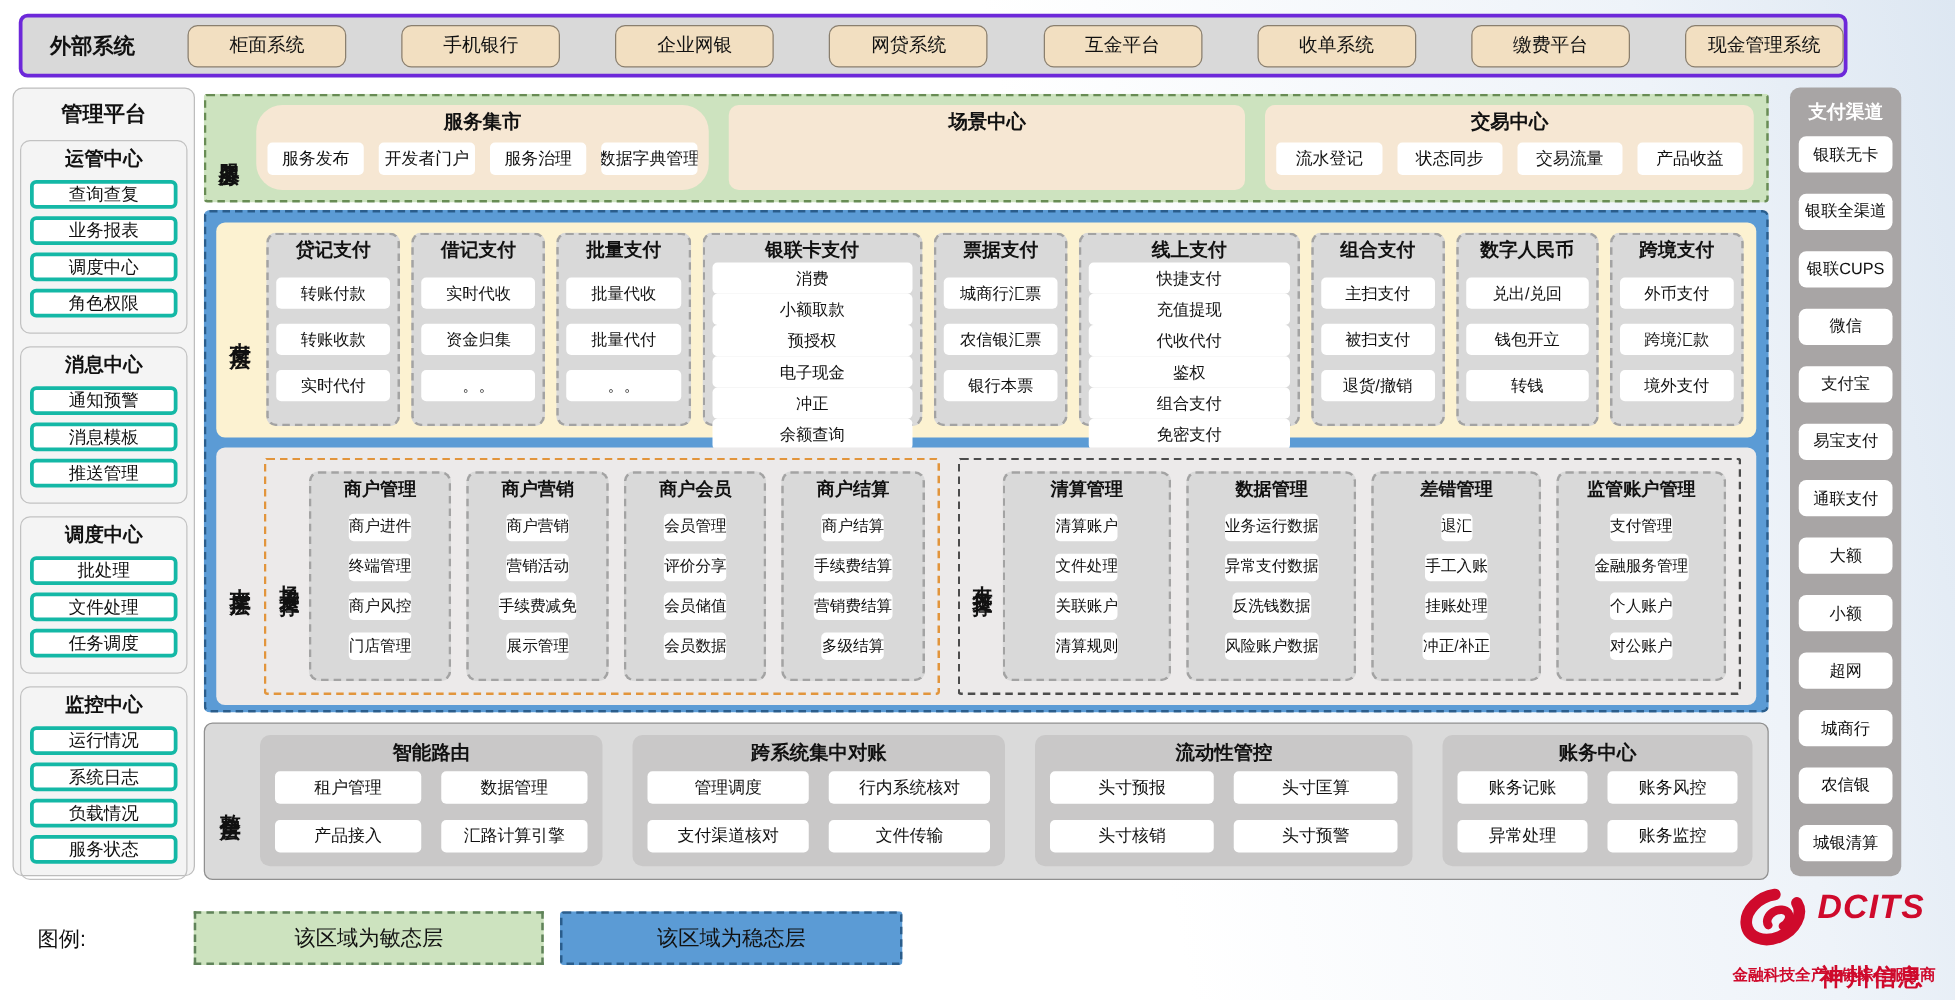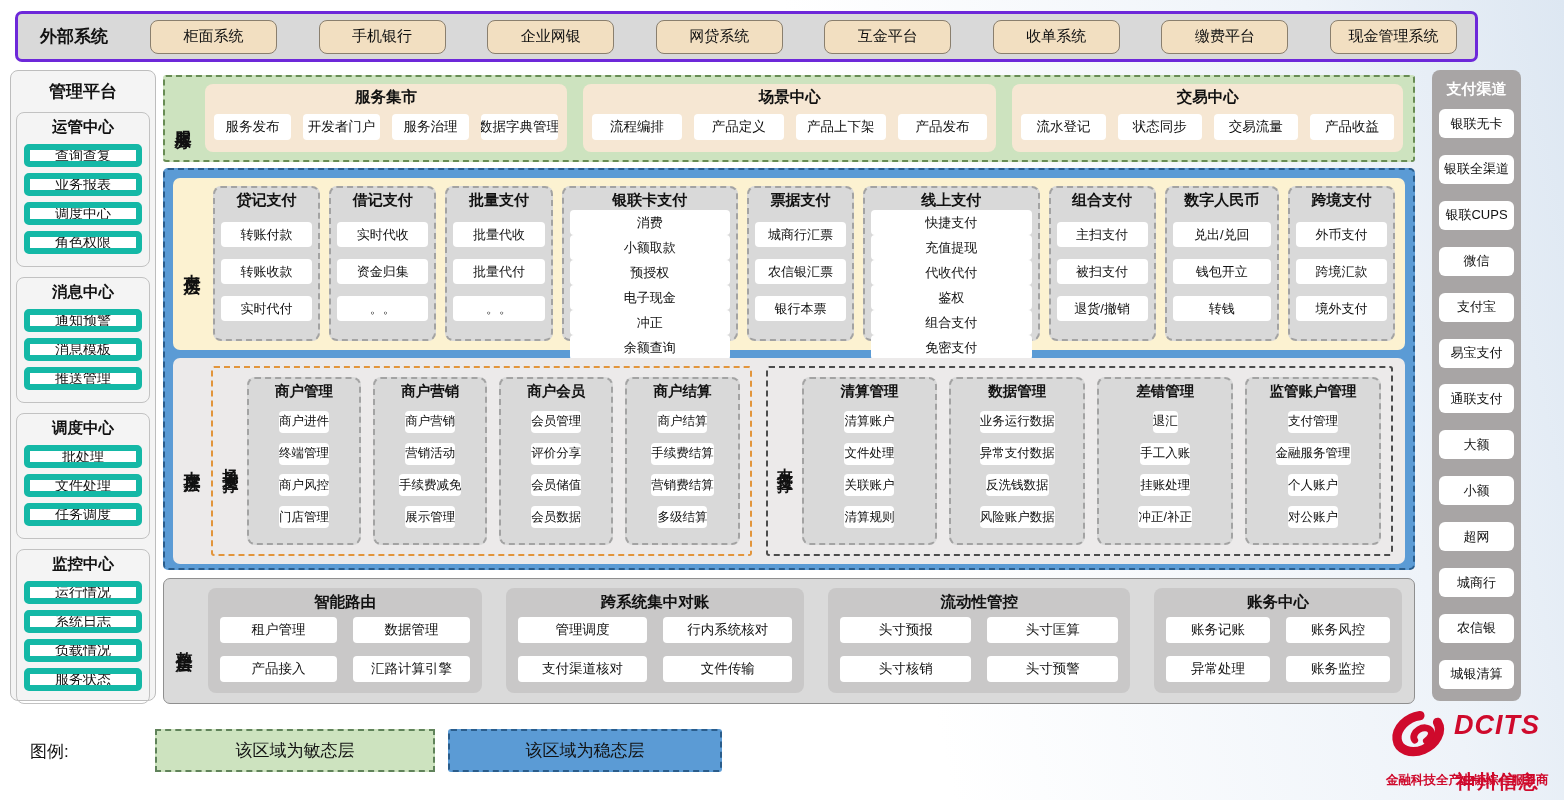--- a/index.html
+++ b/index.html
@@ -16,31 +16,31 @@
   .chip{display:flex;align-items:center;justify-content:center;background:#fff;
         border-radius:5px;white-space:nowrap;overflow:hidden;}
   .vlabel{writing-mode:vertical-rl;text-orientation:upright;font-weight:bold;
           display:flex;align-items:center;justify-content:center;letter-spacing:3px;}
 
   
   #ext-bar{position:absolute;left:15px;top:11px;width:1463px;height:51px;
            background:#d9d9d9;border:3px solid #6d28d9;border-radius:7px;
            display:flex;align-items:center;}
   #ext-label{font-weight:bold;font-size:17px;padding:0 14px 0 22px;width:132px;flex:none;}
-  #ext-items{flex:1;display:flex;justify-content:space-between;padding-right:18px;}
+  #ext-items{flex:1;display:flex;justify-content:space-between;}
   .ext-chip{width:127px;height:34px;background:var(--module-tan);
             border:1px solid #8a7f6e;border-radius:8px;font-size:15px;}
 
   
   #mgmt{position:absolute;left:10px;top:70px;width:146px;height:631px;
         background:#f4f4f4;border:1px solid #bdbdbd;border-radius:8px;padding:6px 5px;}
   #mgmt-title{font-weight:bold;font-size:17px;text-align:center;margin:3px 0 9px;}
   .mp-group{border:1px solid #c2c2c2;border-radius:8px;padding:2px 5px 6px;margin-bottom:10px;}
   .mp-title{font-weight:bold;font-size:15.5px;text-align:center;margin:2px 0 4px;}
-  .mp-chip{height:23px;margin:6px 2px;border:6px solid #14b8a6;font-size:14px;}
+  .mp-chip{height:23px;margin:6px 2px;border:3px solid #14b8a6;font-size:14px;}
 
   
   #channels{position:absolute;left:1432px;top:70px;width:89px;height:631px;
             background:#a8a5a5;border-radius:8px;padding:10px 7px 12px;
             display:flex;flex-direction:column;}
   #chan-title{color:#fff;font-weight:bold;font-size:15px;text-align:center;flex:none;}
   #chan-items{flex:1;display:flex;flex-direction:column;justify-content:space-between;margin-top:10px;}
   .chan-chip{height:29px;font-size:13px;border-radius:6px;}
 
   
@@ -176,37 +176,31 @@
       <div class="chip chan-chip">超网</div>
       <div class="chip chan-chip">城商行</div>
       <div class="chip chan-chip">农信银</div>
       <div class="chip chan-chip">城银清算</div>
     </div>
 </div>
 
 <div id="svc">
   <div id="svc-label" class="vlabel">服务层</div>
   <div id="svc-groups">
-      <div class="svc-group" style="flex: 362 1 0px;">
+      <div class="svc-group" style="flex: 362 1 0px; border-radius: 21px;">
         <div class="svc-title">服务集市</div>
         <div class="svc-row">
           <div class="chip svc-chip">服务发布</div>
           <div class="chip svc-chip">开发者门户</div>
           <div class="chip svc-chip">服务治理</div>
           <div class="chip svc-chip">数据字典管理</div>
         </div>
       </div>
       <div class="svc-group" style="flex: 416 1 0px;">
         <div class="svc-title">场景中心</div>
-        <div class="svc-row">
-          <div class="chip svc-chip">流程编排</div>
-          <div class="chip svc-chip">产品定义</div>
-          <div class="chip svc-chip">产品上下架</div>
-          <div class="chip svc-chip">产品发布</div>
-        </div>
       </div>
       <div class="svc-group" style="flex: 392 1 0px;">
         <div class="svc-title">交易中心</div>
         <div class="svc-row">
           <div class="chip svc-chip">流水登记</div>
           <div class="chip svc-chip">状态同步</div>
           <div class="chip svc-chip">交易流量</div>
           <div class="chip svc-chip">产品收益</div>
         </div>
       </div>

